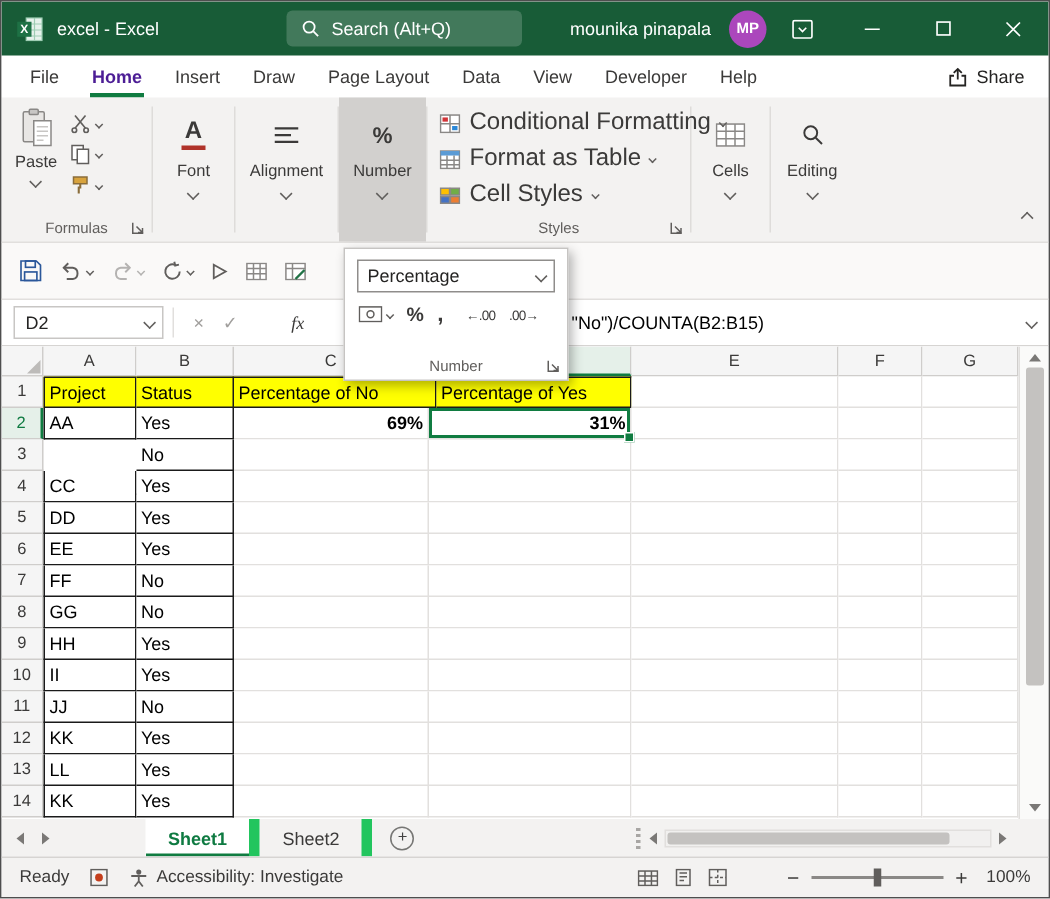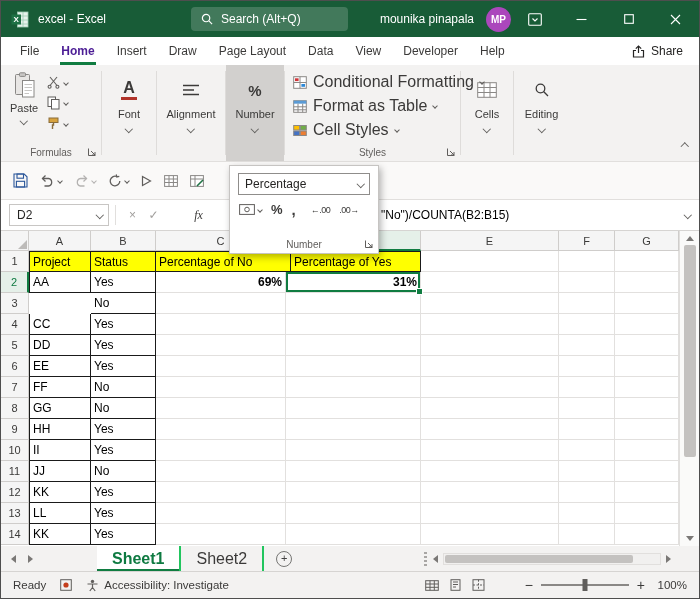--- a/index.html
+++ b/index.html
@@ -81,21 +81,21 @@
 .vthumb{width:12px;height:74%;background:#C4C2C0;border-radius:2px;}
 .tri{width:0;height:0;flex:none;}
 .tri.up{border-left:4px solid transparent;border-right:4px solid transparent;border-bottom:5px solid #7A7876;}
 .tri.down{border-left:4px solid transparent;border-right:4px solid transparent;border-top:5px solid #7A7876;}
 .tri.left{border-top:4px solid transparent;border-bottom:4px solid transparent;border-right:5px solid #7A7876;}
 .tri.right{border-top:4px solid transparent;border-bottom:4px solid transparent;border-left:5px solid #7A7876;}
 
 .sheetbar{height:25px;flex:none;background:#F3F2F1;display:flex;align-items:stretch;}
 .snav{display:flex;align-items:center;gap:12px;padding-left:10px;width:96px;flex:none;}
 .stabs{display:flex;align-items:stretch;}
-.stab{padding:0 15px;display:flex;align-items:center;font-size:16px;color:#3b3a39;border-right:2px solid #22c55e;}
+.stab{padding:0 15px;display:flex;align-items:center;font-size:12px;color:#3b3a39;border-right:7px solid #22c55e;}
 .stab.active{background:#fff;color:#0E7A41;font-weight:bold;box-shadow:inset 0 -2px 0 var(--accent-green);}
 .newsheet{width:16px;height:16px;border:1px solid #767674;border-radius:50%;color:#424242;display:flex;align-items:center;justify-content:center;font-size:11px;line-height:1;align-self:center;margin-left:12px;}
 .splitter{width:3px;align-self:center;height:14px;margin-left:auto;background:repeating-linear-gradient(#A8A6A4 0 2px,transparent 2px 4px);}
 .hscroll{display:flex;align-items:center;gap:5px;padding:0 6px;width:250px;margin-right:22px;flex:none;}
 .htrack{flex:1;height:12px;background:#F1F0EF;border:1px solid #E1DFDD;display:flex;align-items:center;padding:0 1px;}
 .hthumb{width:88%;height:8px;background:#C4C2C0;border-radius:2px;}
 
 .statusbar{height:27px;flex:none;background:#F3F2F1;border-top:1px solid #D6D4D2;display:flex;align-items:center;padding:0 12px;font-size:11.5px;color:#3b3a39;}
 .sb-left{display:flex;align-items:center;gap:14px;}
 .acc{display:flex;align-items:center;gap:5px;}

